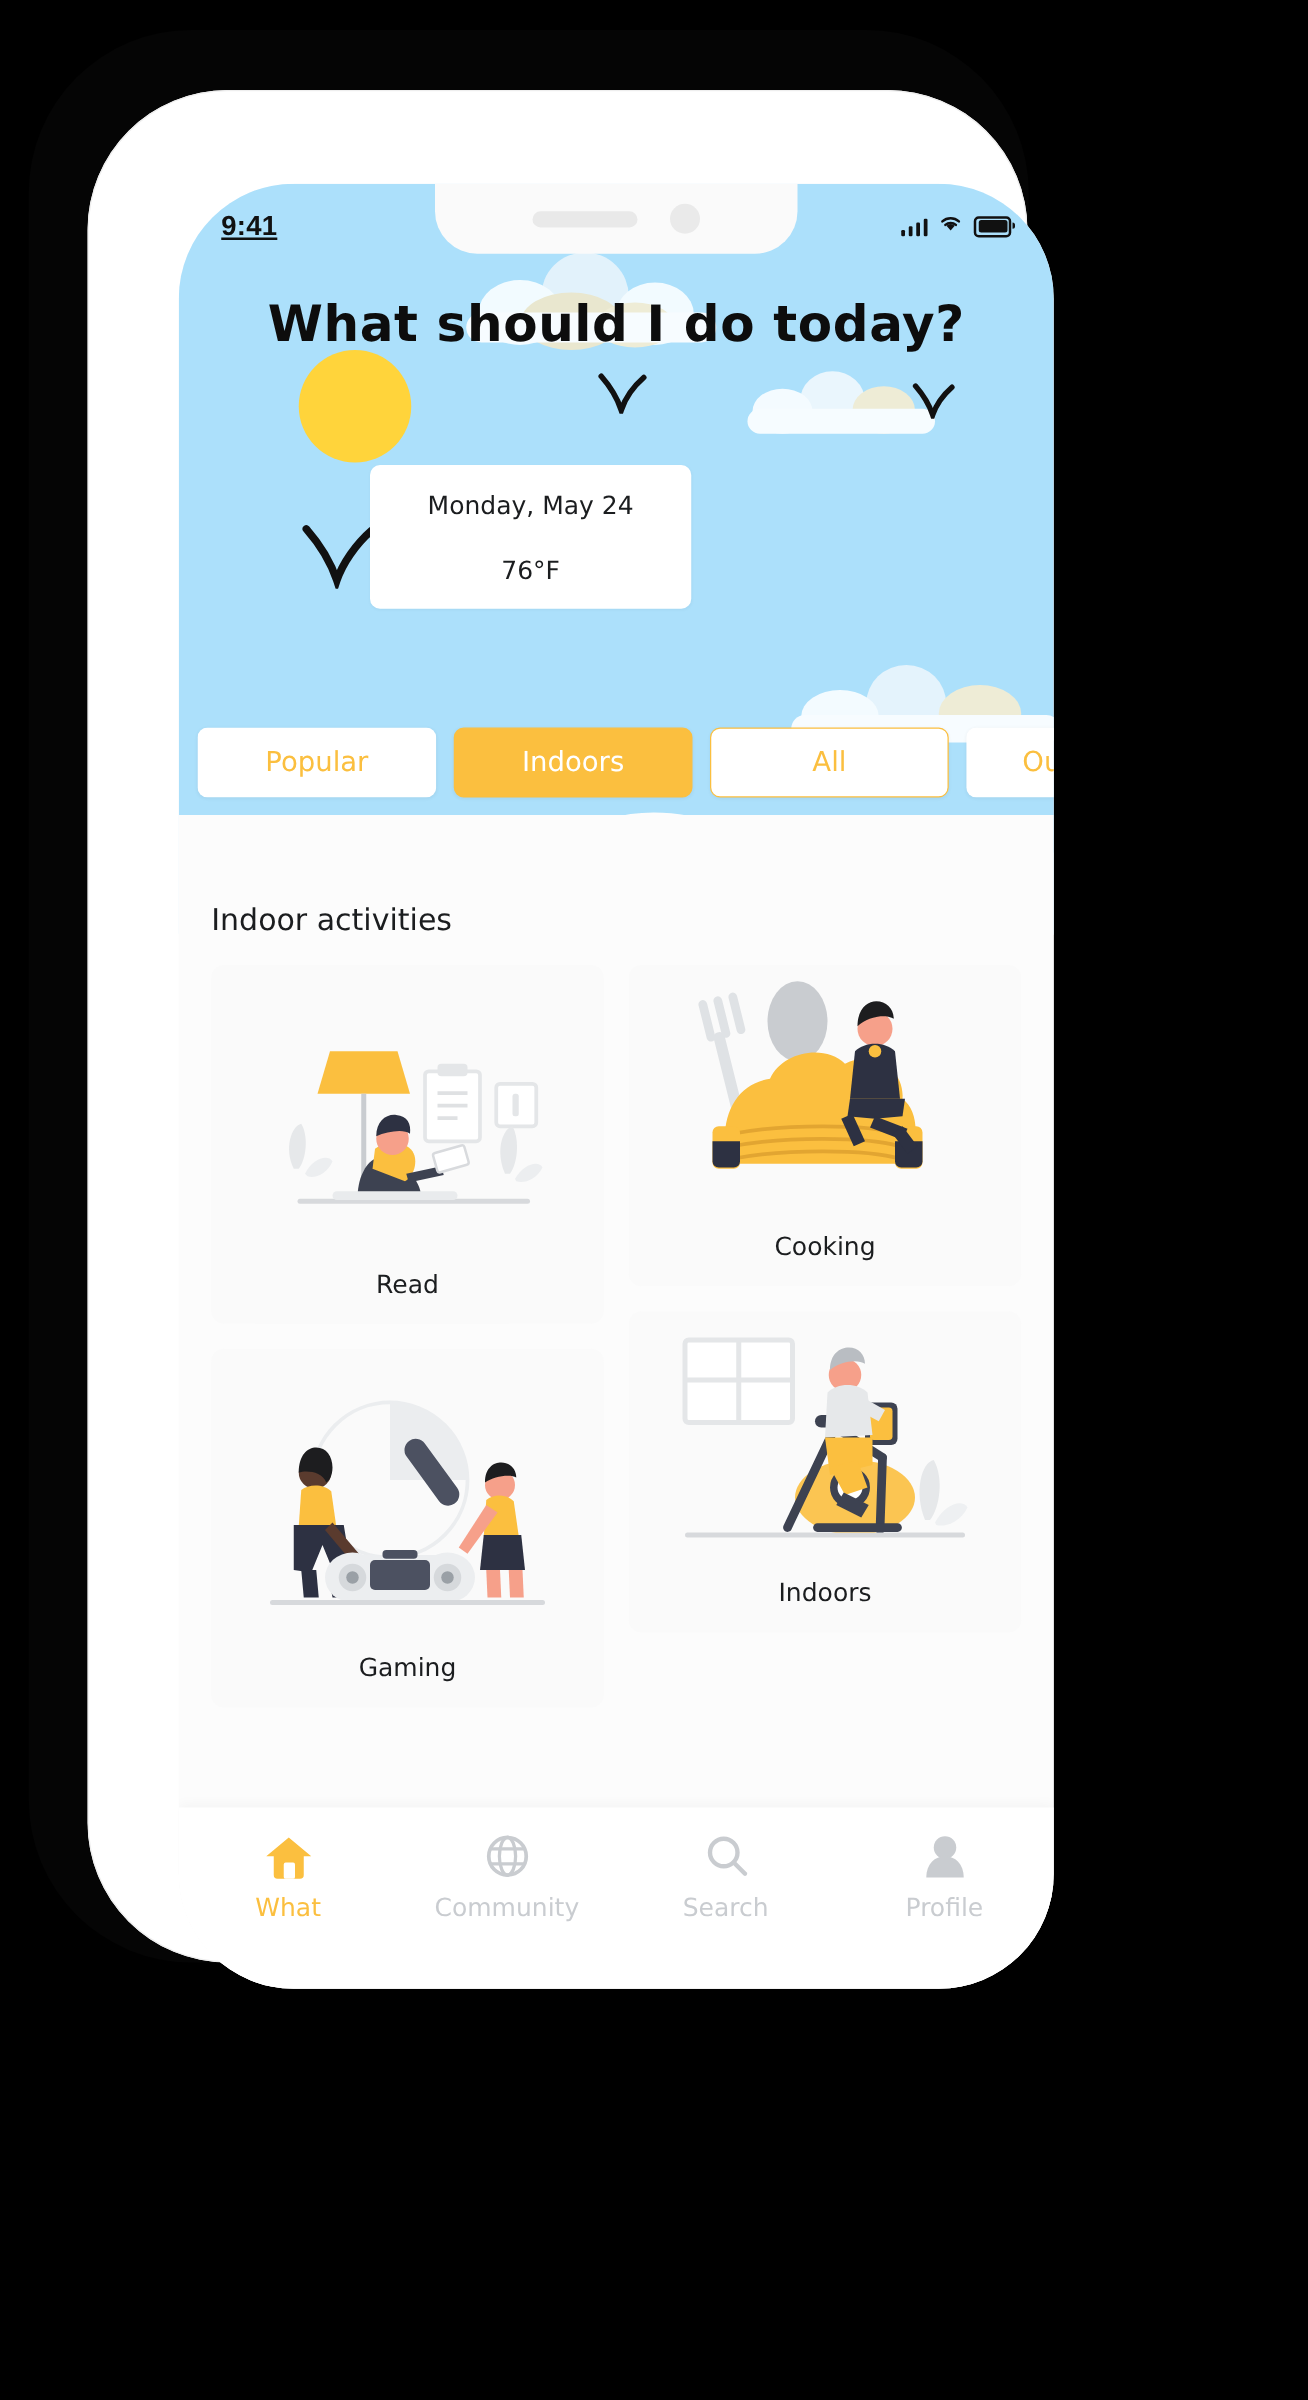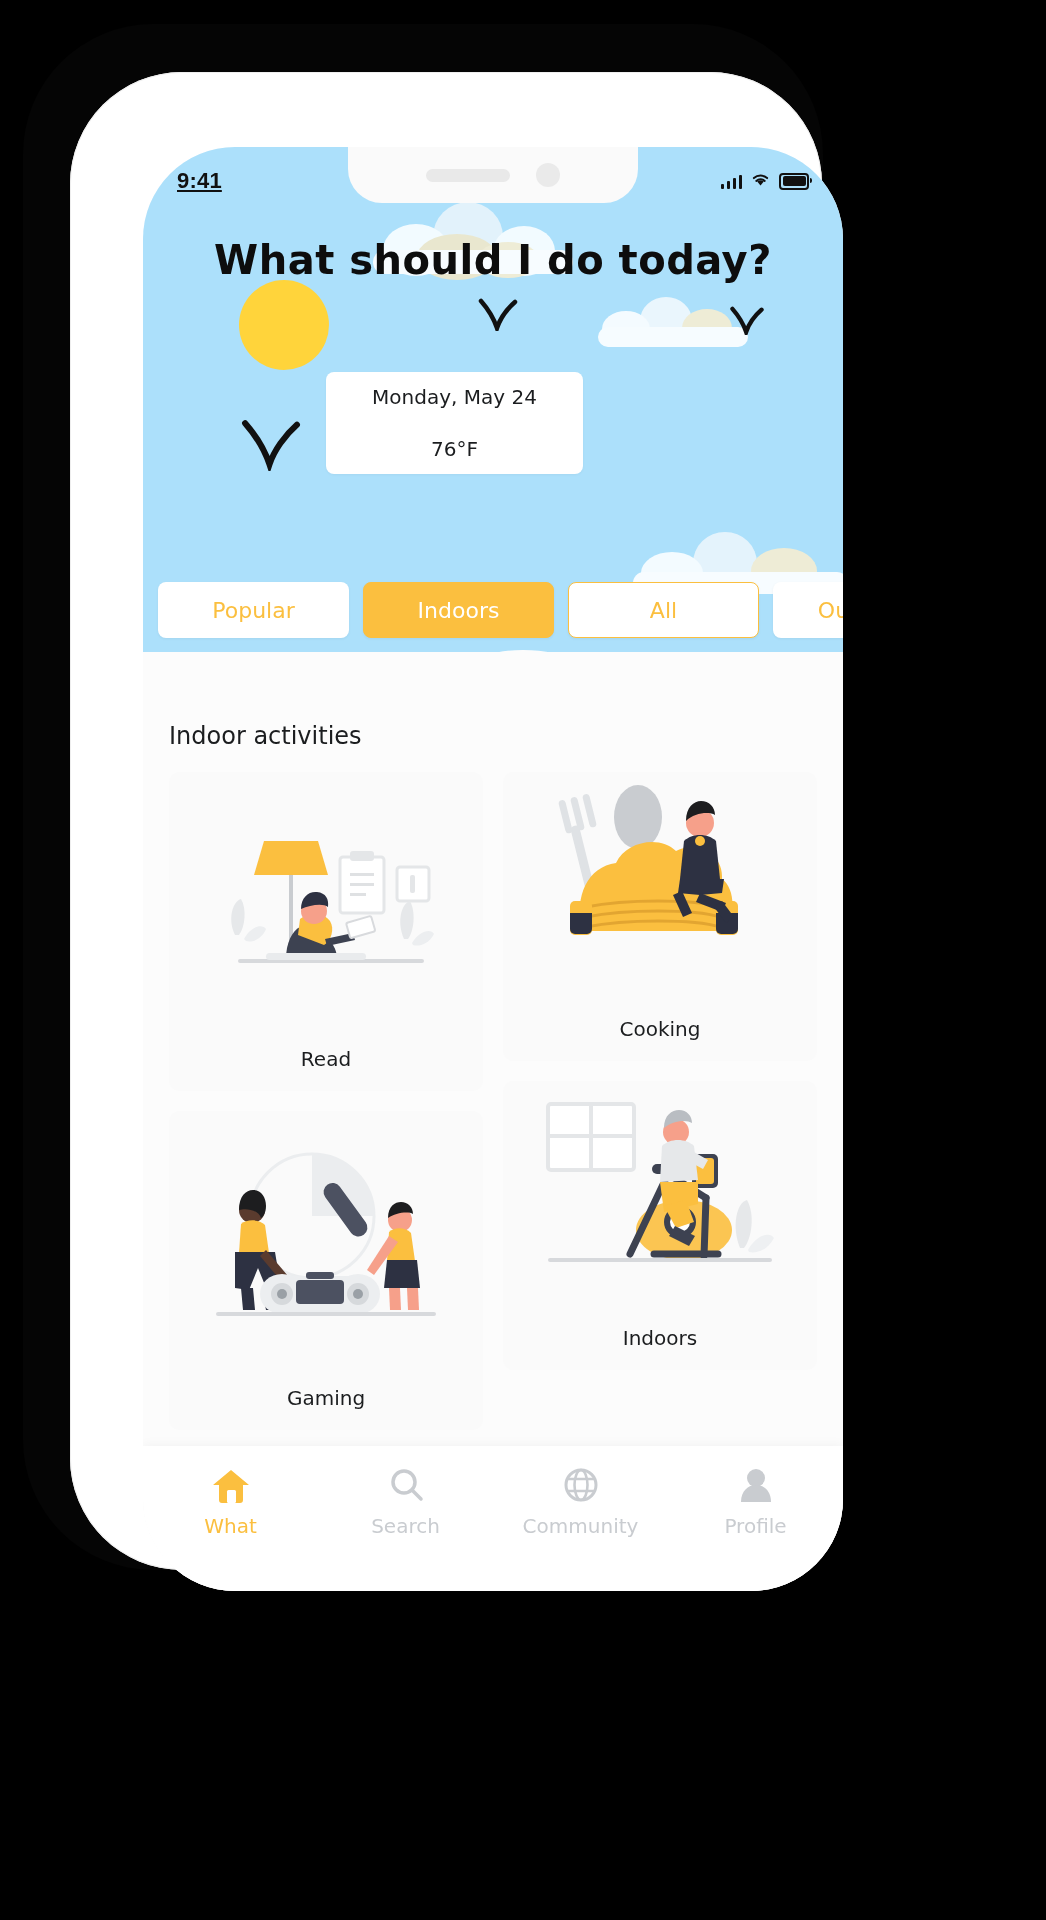--- a/index.html
+++ b/index.html
@@ -78,25 +78,24 @@
   }
   #sun{
     position:absolute;left:96px;top:133px;width:90px;height:90px;border-radius:50%;
     background:#ffd43b;z-index:20;
   }
   .bird{position:absolute;z-index:25;color:#111;font-weight:700;}
   .bird svg{display:block;}
 
   
   #weather-card{
-    position:absolute;left:153px;top:225px;width:257px;height:102px;
+    position:absolute;left:153px;top:225px;width:257px;height:115px;
     background:#fff;border-radius:8px;z-index:30;
     display:flex;flex-direction:column;align-items:center;justify-content:center;gap:28px;
     box-shadow:0 1px 3px rgba(0,0,0,.04);
-    margin-left:30px;
   }
   #weather-date{font-size:20px;color:#1b1d1f;}
   #weather-temp{font-size:20px;color:#1b1d1f;}
 
   
   #chips-row{
     position:absolute;left:0;top:435px;width:700px;z-index:40;
     display:flex;gap:14px;padding-left:15px;box-sizing:border-box;
   }
   .chip{
@@ -117,21 +116,21 @@
   #section-title{
     margin:70px 0 0 26px;font-size:24px;color:#1b1d1f;
   }
   #cards-grid{
     margin:22px 26px 0 26px;
     column-count:2;column-gap:20px;
   }
   .act-card{
     break-inside:avoid;background:#fafafa;border-radius:10px;
     margin-bottom:20px;padding:22px 14px 20px 14px;box-sizing:border-box;
-    display:flex;flex-direction:column;align-items:center;gap:32px;
+    display:flex;flex-direction:column;align-items:center;
   }
   .act-card .art{width:100%;display:flex;align-items:flex-end;justify-content:center;}
   .act-card .art svg{display:block;}
   .act-label{margin-top:16px;font-size:20px;color:#1b1d1f;}
   .card-tall .art{height:205px;}
   .card-short .art{height:175px;}
 
   
   #tabbar{
     position:absolute;left:0;bottom:0;width:700px;height:145px;z-index:80;
@@ -414,35 +413,35 @@
             <svg width="40" height="38" viewBox="0 0 40 38">
               <path d="M20 4 L38 19 h-6 v15 a3 3 0 0 1 -3 3 h-18 a3 3 0 0 1 -3 -3 v-15 h-6z" fill="#fbbf3f"></path>
               <rect x="16" y="24" width="9" height="13" rx="1.5" fill="#fff"></rect>
             </svg>
           </span>
           <span class="tlabel">What</span>
         </div>
         <div class="tab">
           <span>
             <svg width="38" height="38" viewBox="0 0 38 38">
-              <circle cx="17" cy="16" r="11" fill="none" stroke="#c9ccd0" stroke-width="3.5"></circle>
-              <path d="M25 24 L34 33" stroke="#c9ccd0" stroke-width="3.5" stroke-linecap="round"></path>
-            </svg>
-          </span>
-          <span class="tlabel">Search</span>
-        </div>
-        <div class="tab">
-          <span>
-            <svg width="38" height="38" viewBox="0 0 38 38">
               <circle cx="19" cy="19" r="15" fill="none" stroke="#c9ccd0" stroke-width="3"></circle>
               <ellipse cx="19" cy="19" rx="6.5" ry="15" fill="none" stroke="#c9ccd0" stroke-width="2.6"></ellipse>
               <path d="M5 13 h28 M5 25 h28" stroke="#c9ccd0" stroke-width="2.6"></path>
             </svg>
           </span>
           <span class="tlabel">Community</span>
+        </div>
+        <div class="tab">
+          <span>
+            <svg width="38" height="38" viewBox="0 0 38 38">
+              <circle cx="17" cy="16" r="11" fill="none" stroke="#c9ccd0" stroke-width="3.5"></circle>
+              <path d="M25 24 L34 33" stroke="#c9ccd0" stroke-width="3.5" stroke-linecap="round"></path>
+            </svg>
+          </span>
+          <span class="tlabel">Search</span>
         </div>
         <div class="tab">
           <span>
             <svg width="38" height="38" viewBox="0 0 38 38">
               <circle cx="19" cy="12" r="9" fill="#c9ccd0"></circle>
               <path d="M4 36 c0 -11 7 -17 15 -17 c8 0 15 6 15 17z" fill="#c9ccd0"></path>
             </svg>
           </span>
           <span class="tlabel">Profile</span>
         </div>

